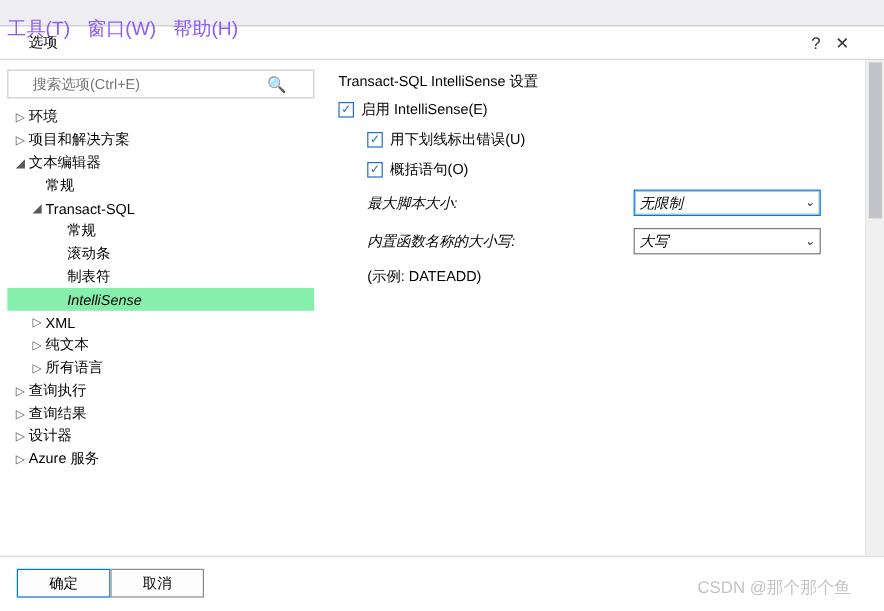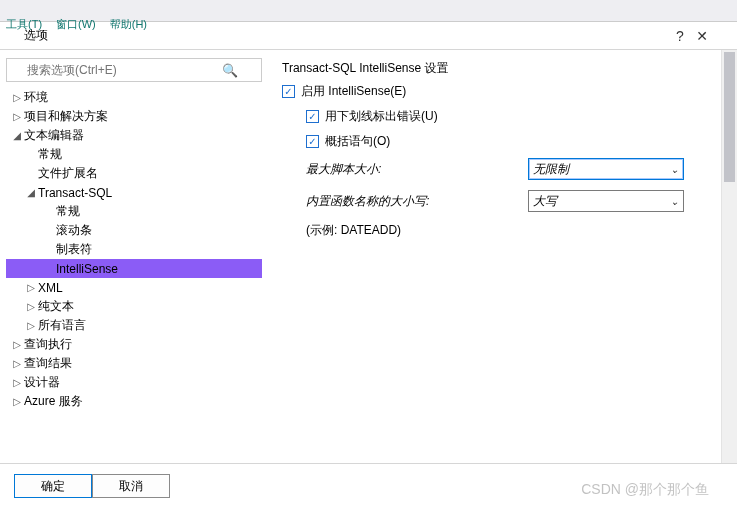--- a/index.html
+++ b/index.html
@@ -1,29 +1,29 @@
 <!DOCTYPE html>
 <html><head>
 <meta charset="utf-8">
 <style>
 * { box-sizing: border-box; margin: 0; padding: 0; font-family: "Microsoft YaHei", "Segoe UI", sans-serif; }
 body { background: #fff; width: 737px; height: 509px; overflow: hidden; font-size: 12px; color: #000; }
 .menubar { height: 22px; display: flex; align-items: center; padding: 0 6px; background: #eeeef2; border-bottom: 1px solid #ccc; gap: 14px; }
-.menubar span { color: #0f766e; font-size: 11px; margin-top: 28px; }
+.menubar span { color: #8b5cf6; font-size: 16px; margin-top: 28px; }
 .titlebar { height: 28px; display: flex; align-items: center; padding: 0 24px; border-bottom: 1px solid #d6d6d6; }
 .titlebar .title { flex: 1; font-size: 12px; }
 .titlebar .btn { width: 22px; text-align: center; font-size: 14px; color: #333; cursor: pointer; }
 .dialog-body { display: flex; height: 414px; border-bottom: 1px solid #d6d6d6; }
 .left-pane { width: 268px; padding: 8px 6px 0 6px; display: flex; flex-direction: column; }
 .search-wrap { position: relative; border: 1px solid #ccc; height: 24px; display: flex; align-items: center; padding: 0 20px; margin-bottom: 6px; }
 .search-wrap input { border: none; outline: none; flex: 1; font-size: 12px; color: #666; background: transparent; }
 .search-wrap .mag { color: #555; font-size: 13px; padding: 0 2px; }
 .tree { flex: 1; overflow: hidden; border-top: none; }
 .tree-row { display: flex; align-items: center; height: 19px; padding-left: 4px; cursor: pointer; white-space: nowrap; }
-.tree-row.selected { background: #8b5cf6; }
+.tree-row.selected { background: #86efac; font-style: italic; }
 .tw { display: inline-flex; width: 14px; justify-content: center; color: #5a5a5a; font-size: 10px; }
 .tree-label { font-size: 12px; }
 .ind0 { padding-left: 4px; }
 .ind1 { padding-left: 18px; }
 .ind2 { padding-left: 36px; }
 .right-pane { flex: 1; padding: 10px 12px 0 14px; position: relative; }
 .right-scroll { position: absolute; right: 0; top: 0; bottom: 0; width: 16px; background: #f0f0f0; border-left: 1px solid #e3e3e3; }
 .right-scroll .thumb { position: absolute; left: 2px; right: 2px; top: 2px; height: 130px; background: #c2c3c9; }
 .group-title { font-size: 12px; margin-bottom: 6px; }
 .chk-row { display: flex; align-items: center; gap: 6px; margin-bottom: 8px; }
@@ -70,24 +70,20 @@
           <span class="tw">▷</span>
           <span class="tree-label">项目和解决方案</span>
         </div>
       <div class="tree-row ind0">
           <span class="tw">◢</span>
           <span class="tree-label">文本编辑器</span>
         </div>
       <div class="tree-row ind1">
           <span class="tw"></span>
           <span class="tree-label">常规</span>
-        </div>
-      <div class="tree-row ind1">
-          <span class="tw"></span>
-          <span class="tree-label">文件扩展名</span>
         </div>
       <div class="tree-row ind1">
           <span class="tw">◢</span>
           <span class="tree-label">Transact-SQL</span>
         </div>
       <div class="tree-row ind2">
           <span class="tw"></span>
           <span class="tree-label">常规</span>
         </div>
       <div class="tree-row ind2">

